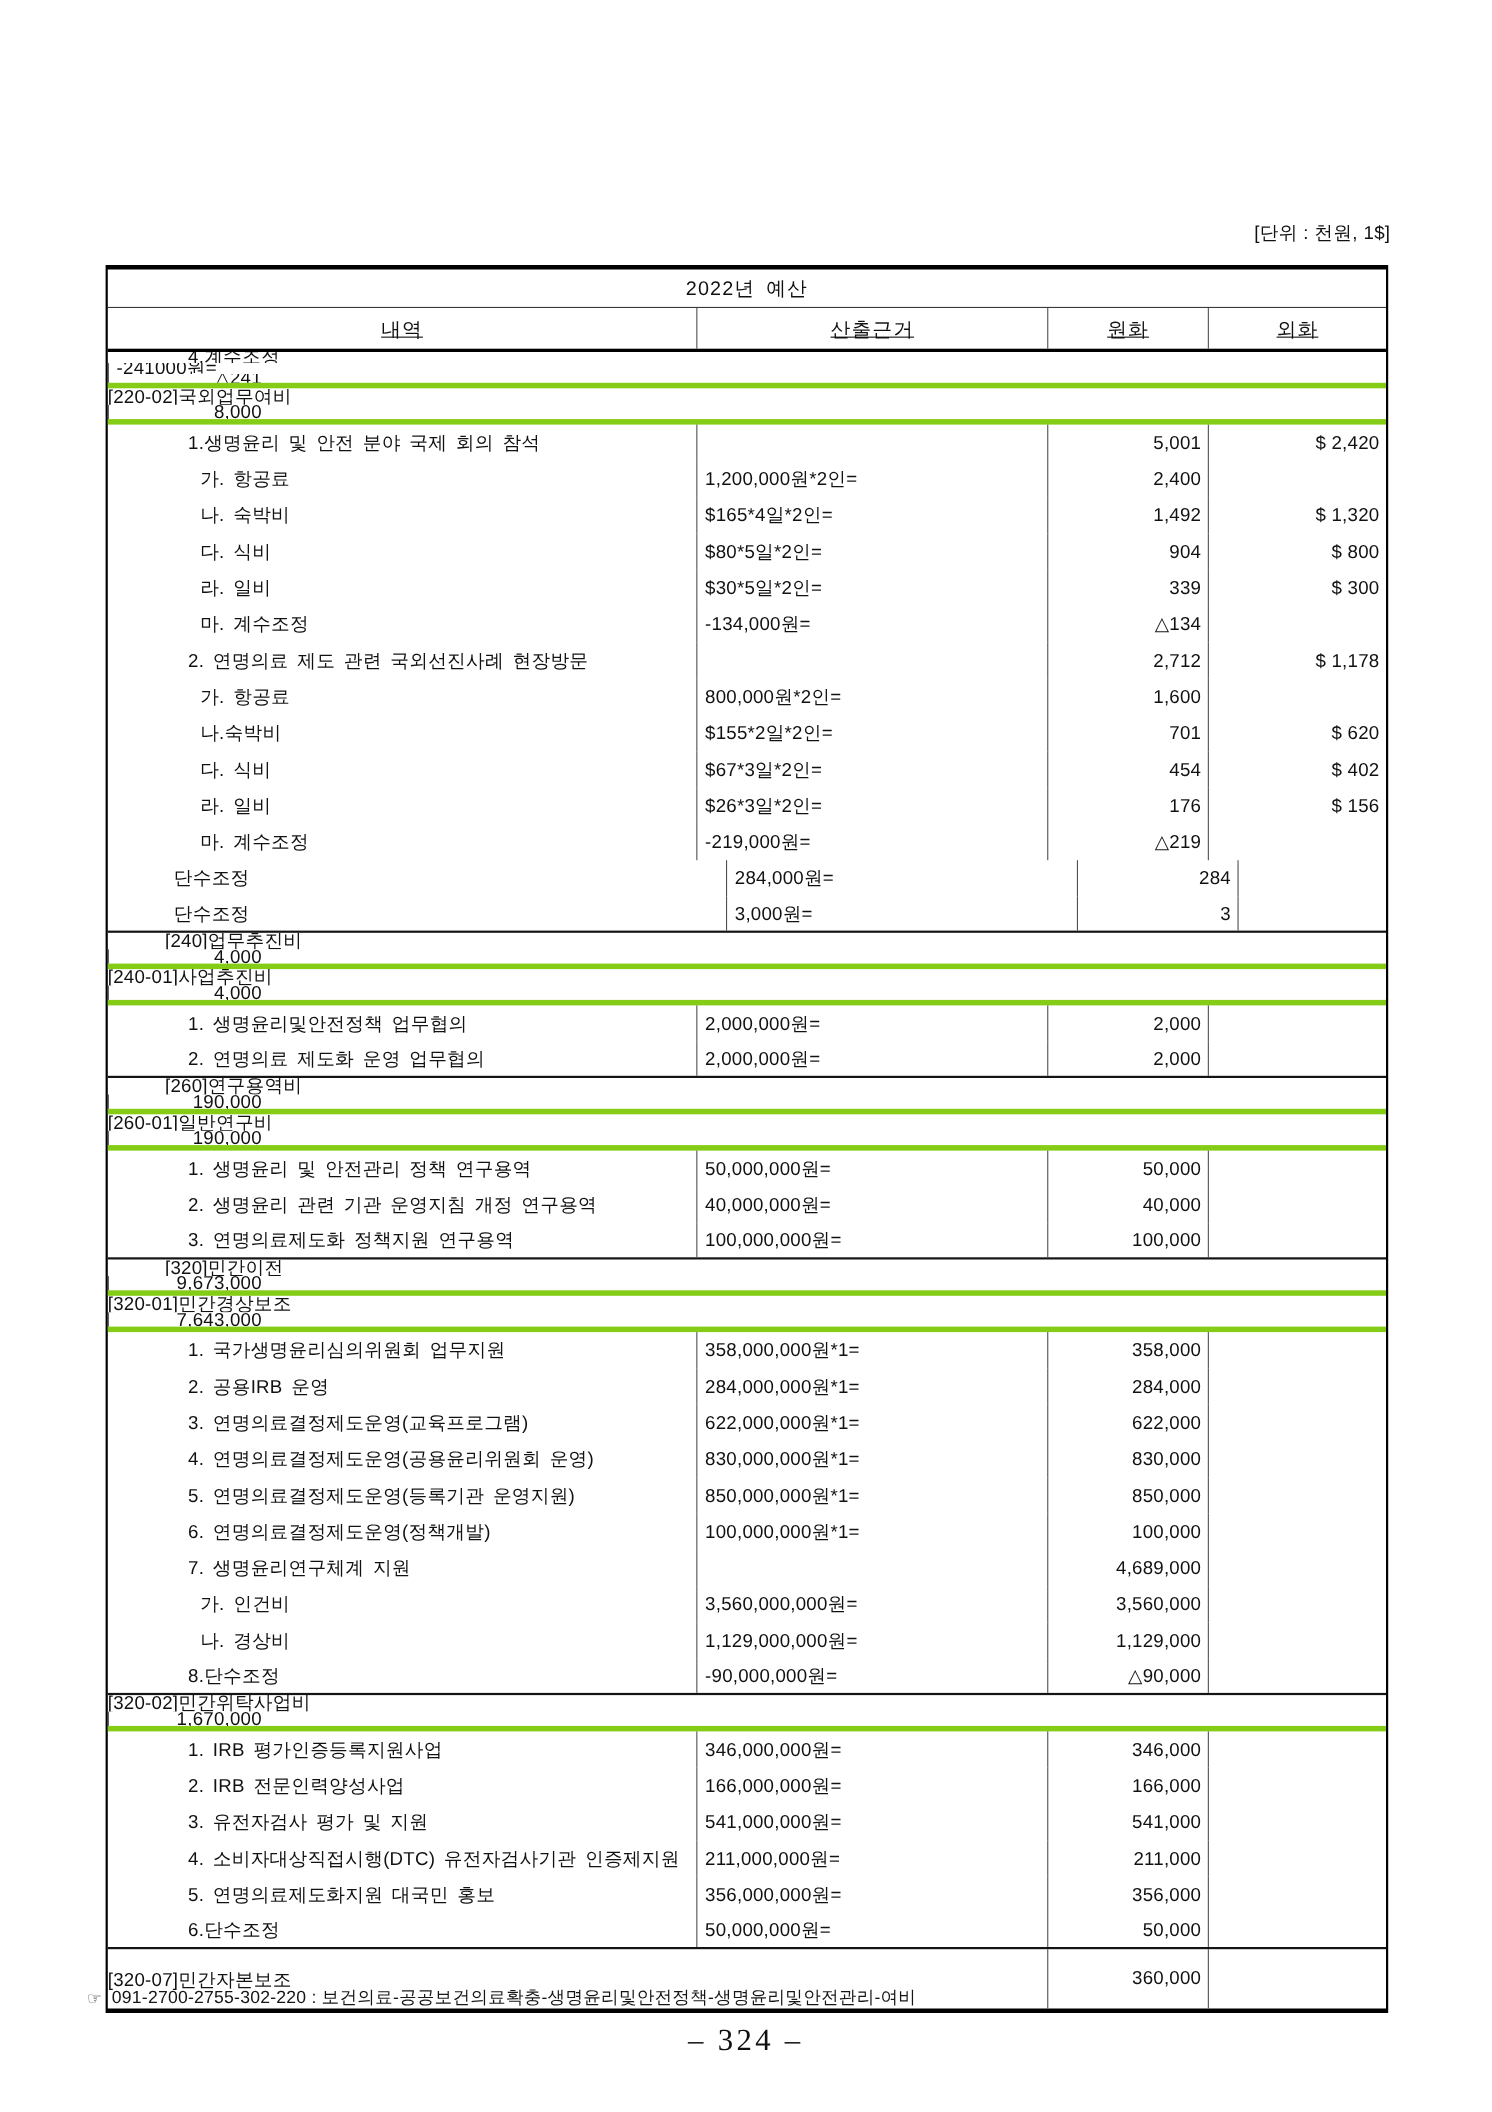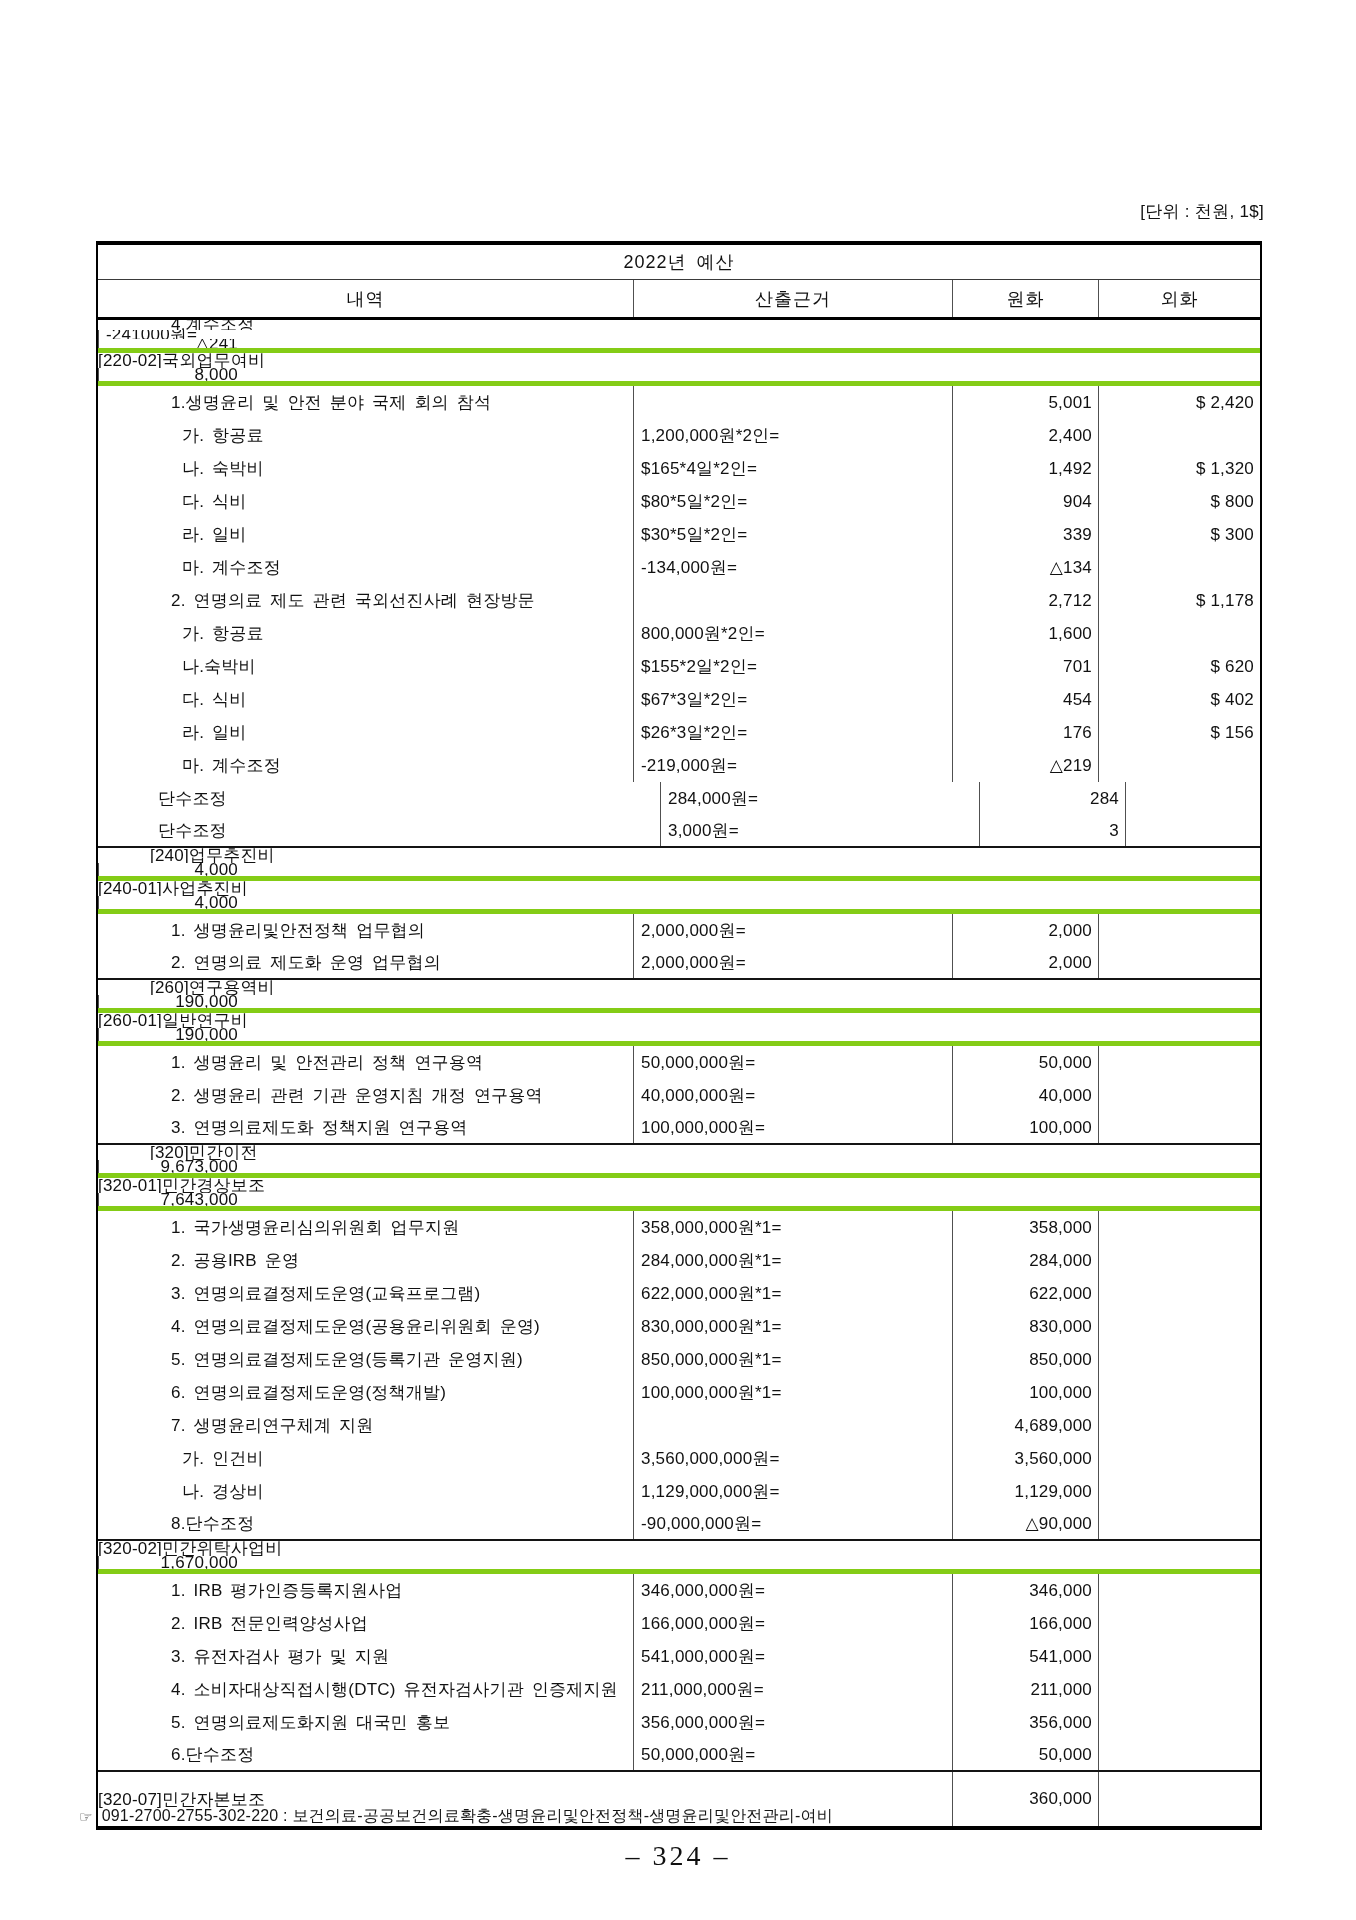--- a/index.html
+++ b/index.html
@@ -25,21 +25,21 @@
     border-top-width: 4px; border-bottom-width: 4px;
     background: #fff;
   }
 
   .title-row {
     height: 35px; display: flex; align-items: center; justify-content: center;
     font-size: 18px; letter-spacing: 1px; word-spacing: 4px;
     border-bottom: 1px solid #3a3a3a;
   }
 
-  .header-row { display: flex; height: 40px; border-bottom: 3px solid #000; }
+  .header-row { display: flex; height: 40px; border-bottom: 3px solid #000; text-decoration: underline; }
 
   .row { display: flex; height: 33px; }
   .row.tall { height: 54px; }
   .row.rule-thin  { border-bottom: 5px solid #84cc16; flex-direction: column; }
   .row.rule-thick { border-bottom: 2px solid #141414; }
 
   .cell {
     display: flex; align-items: center;
     font-size: 17px; white-space: nowrap; overflow: hidden;
     letter-spacing: 0.2px;

